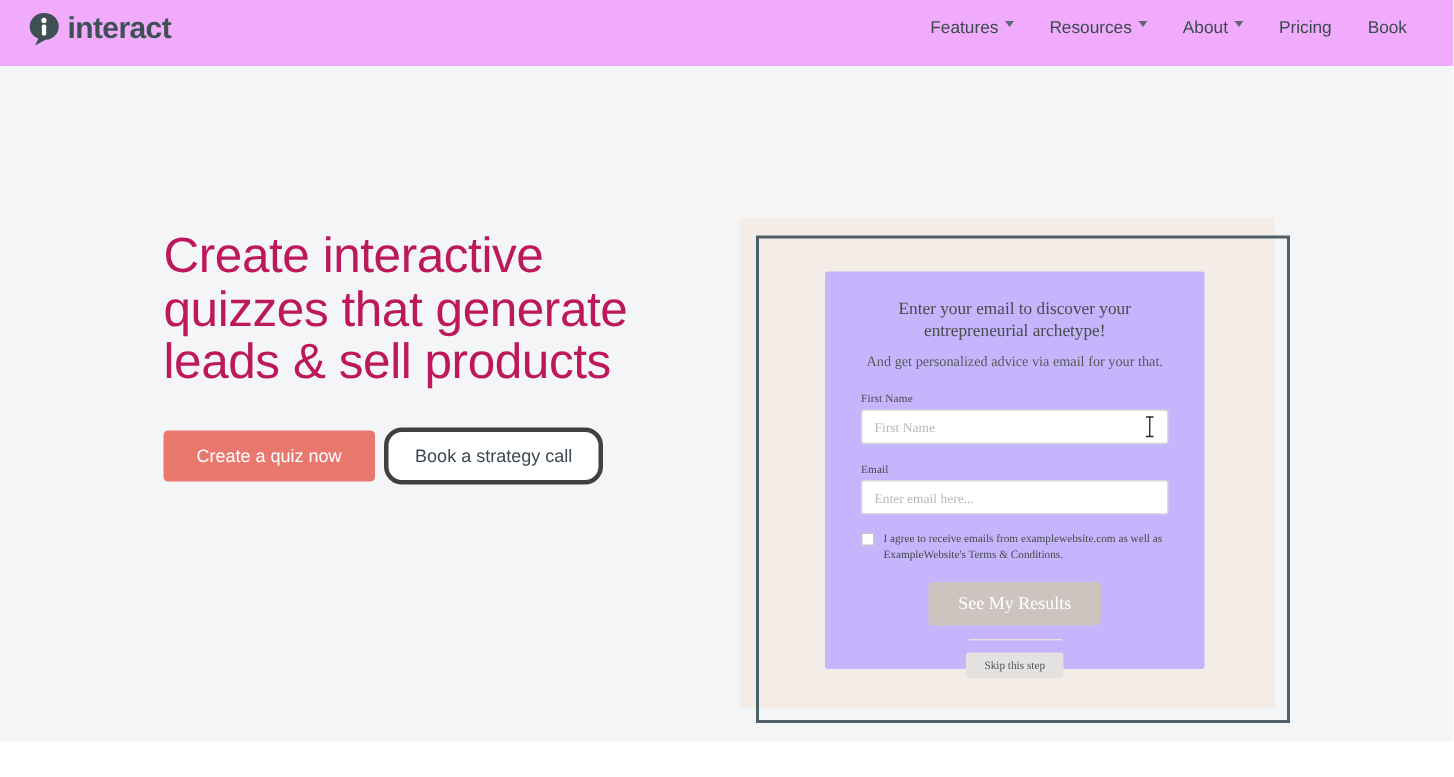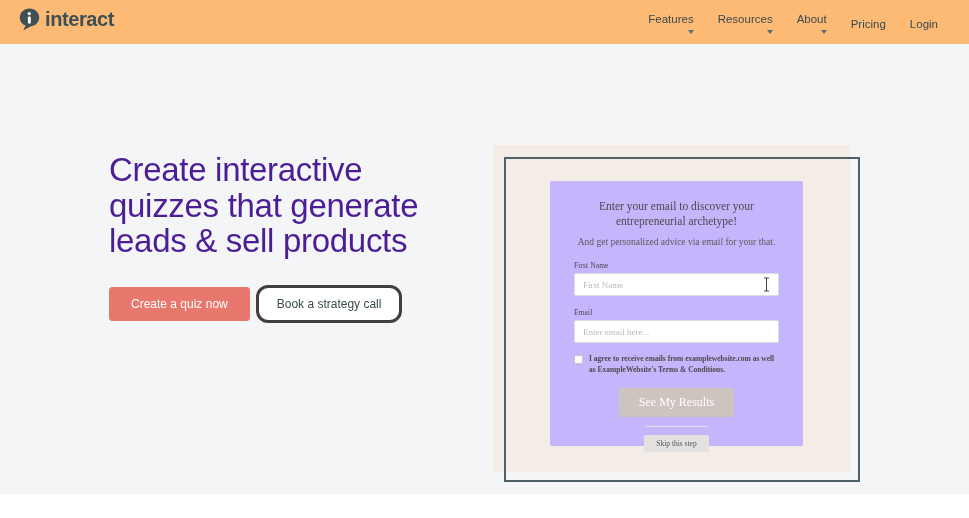--- a/index.html
+++ b/index.html
@@ -13,21 +13,21 @@
     font-family: "Liberation Sans", sans-serif;
     -webkit-font-smoothing: antialiased;
   }
 
   .page { position: relative; width: 969px; height: 518px; background: #ffffff; }
 
   
   .header {
     position: absolute; top: 0; left: 0;
     width: 969px; height: 44px;
-    background: #fdba74;
+    background: #f0abfc;
     display: flex; align-items: center;
   }
 
   .brand {
     position: absolute; left: 19px; top: 8px;
     display: flex; align-items: center; gap: 5px;
     cursor: pointer;
   }
   .brand-mark { width: 21px; height: 23px; display: block; }
   .brand-name {
@@ -35,27 +35,26 @@
     font-weight: 700;
     letter-spacing: -0.4px;
     color: #3f5055;
   }
 
   .nav {
     position: absolute; right: 19px; top: 7px;
     display: flex; align-items: center; gap: 0px;
   }
   .nav-item {
-    display: flex; align-items: flex-end; gap: 4px;
+    display: flex; align-items: flex-start; gap: 4px;
     font-size: 11.5px;
     color: #3b4a4f;
     padding: 6px 12px;
     cursor: pointer;
     white-space: nowrap;
-    flex-direction: column;
   }
   .caret {
     width: 0; height: 0;
     border-left: 3.5px solid transparent;
     border-right: 3.5px solid transparent;
     border-top: 4px solid #5c6a6e;
     display: inline-block;
     margin-top: 1px;
   }
   .trial-btn {
@@ -81,21 +80,21 @@
   .hero-left {
     position: absolute;
     left: 109px; top: 108px;
     width: 350px;
   }
   .headline {
     font-size: 33px;
     line-height: 35.5px;
     font-weight: 300;
     letter-spacing: -0.3px;
-    color: #4c1d95;
+    color: #be185d;
     white-space: pre-line;
   }
   .subhead {
     margin-top: 25px;
     font-size: 12.5px;
     line-height: 18.5px;
     color: #4d5a5f;
     width: 290px;
     white-space: pre-line;
   }
@@ -198,21 +197,21 @@
   .field-wrap { position: relative; }
   .ibeam {
     position: absolute;
     right: 9px; top: 4px;
     width: 7px; height: 15px;
     pointer-events: none;
   }
 
   .consent-row {
     margin-top: 11px;
-    display: flex; align-items: flex-start; gap: 6px; font-weight: bold;
+    display: flex; align-items: flex-start; gap: 6px;
   }
   .checkbox {
     width: 9px; height: 9px;
     border: 1px solid #c5c5c5;
     border-radius: 1px;
     background: #fff;
     flex-shrink: 0;
     margin-top: 1px;
     cursor: pointer;
   }
@@ -286,21 +285,21 @@
       <div class="nav-item">
         <span>About</span>
         <span class="caret"></span>
       </div>
 
       <div class="nav-item">
         <span>Pricing</span>
       </div>
 
       <div class="nav-item">
-        <span>Login</span>
+        <span>Book</span>
       </div>
 
     </div>
   </div>
 
   <div class="hero">
 
     <div class="hero-left">
       <h1 class="headline">Create interactive
 quizzes that generate

